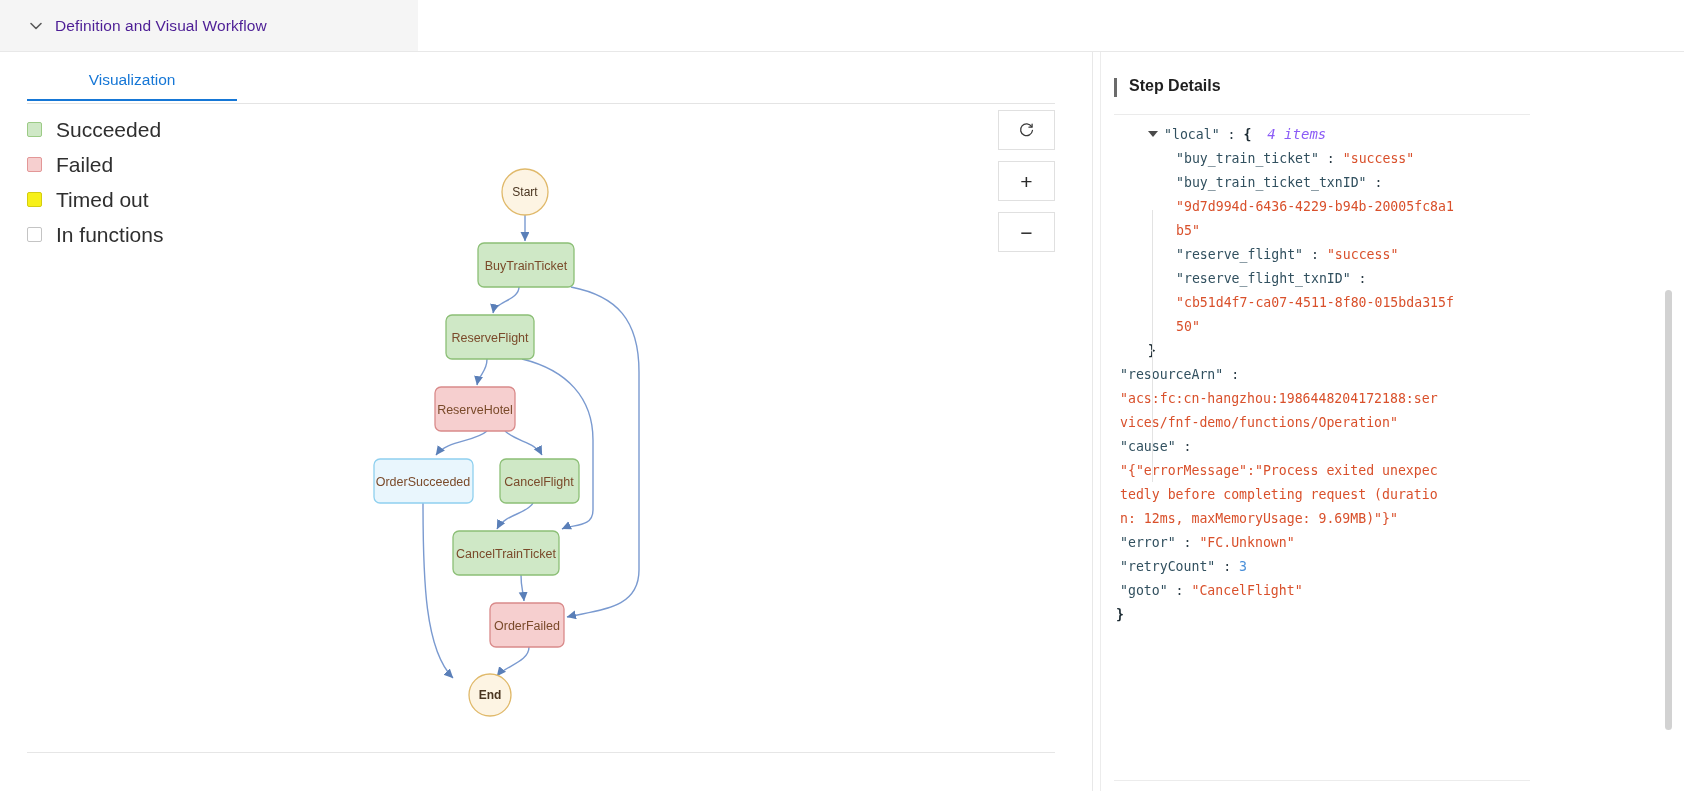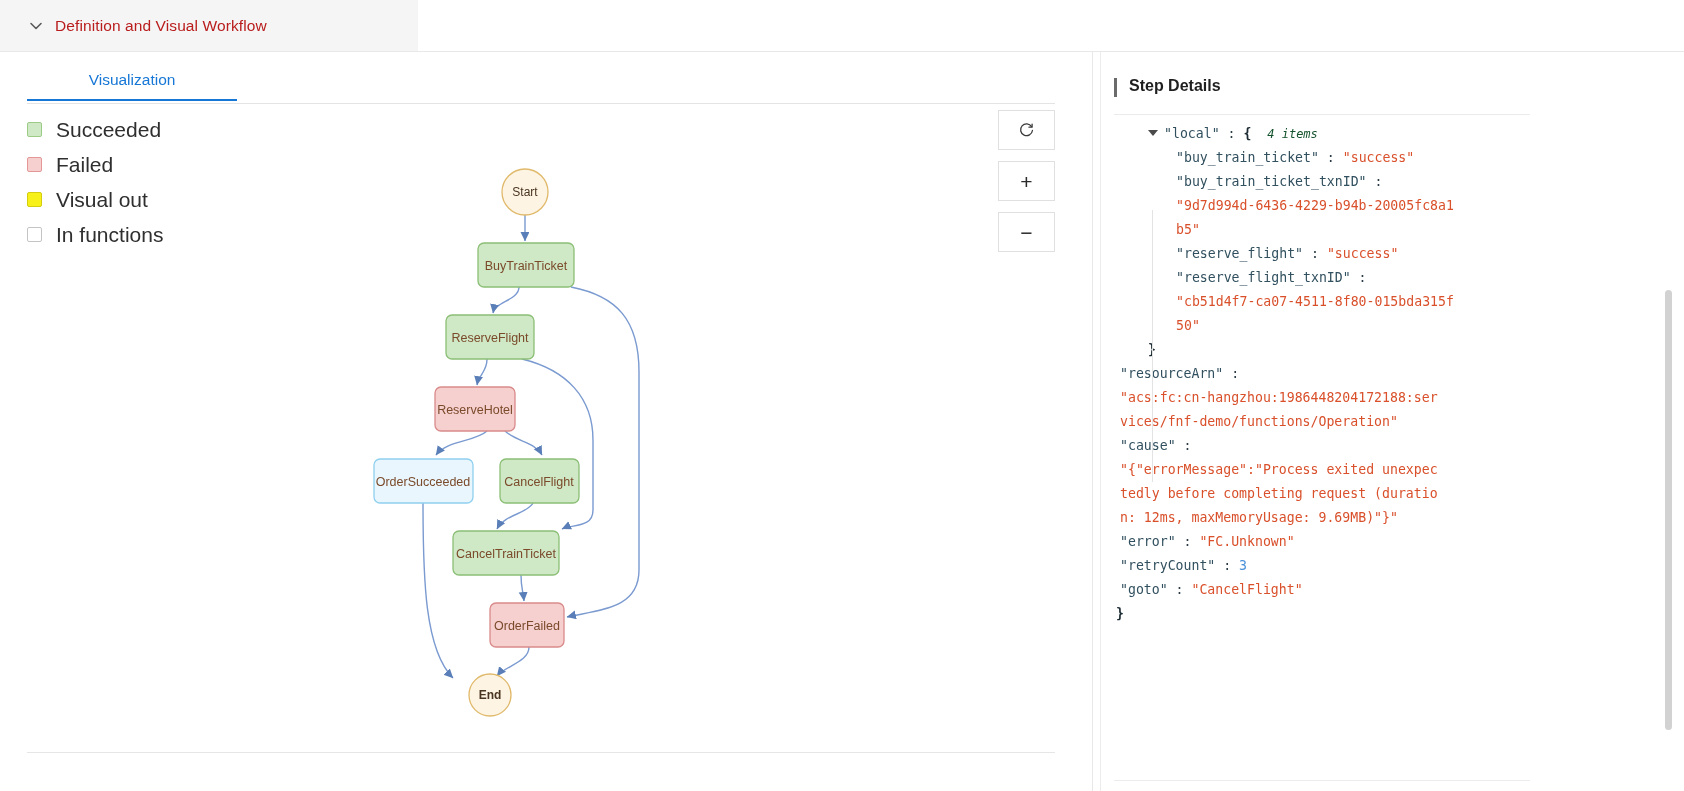--- a/index.html
+++ b/index.html
@@ -13,21 +13,21 @@
   .root { position: relative; width: 1684px; height: 791px; background:#fff; }
 
   
   .page-header {
     position: absolute; left: 0; top: 0; width: 418px; height: 51px;
     background: #f5f5f5;
     display: flex; align-items: center;
     padding-left: 27px;
   }
   .chevron { width: 18px; height: 18px; margin-right: 10px; display:block; flex:none; }
-  .page-header-title { font-size: 15.5px; color: #b91c1c; letter-spacing: .1px; }
+  .page-header-title { font-size: 15.5px; color: #4c1d95; letter-spacing: .1px; }
 
   .header-rule {
     position:absolute; left:0; top:51px; width:1684px; height:1px; background:#e8e8e8;
   }
 
   
   .left-pane {
     position: absolute; left: 0; top: 52px; width: 1092px; height: 739px;
     background: #fff;
   }
@@ -108,21 +108,21 @@
     font-family: "DejaVu Sans Mono", "Liberation Mono", monospace;
     font-size: 13.2px; line-height: 24px; color:#2a4a5e;
     overflow:hidden;
   }
   .json-line { white-space: pre; }
   .j-key { color:#31505f; }
   .j-str { color:#d9502b; }
   .j-num { color:#4a90d9; }
   .j-punct { color:#2a3b45; }
   .j-brace { color:#1c2b33; font-weight:bold; }
-  .j-meta { color:#14532d; font-style: italic; font-size:12px; }
+  .j-meta { color:#8b5cf6; font-style: italic; font-size:14px; }
   .indent1 { padding-left: 34px; }
   .indent2 { padding-left: 62px; }
   .indent0 { padding-left: 6px; }
   .guide {
     position:absolute; left:38px; top:88px; width:1px; height:272px; background:#e3e3e3;
   }
   .tri {
     display:inline-block; width:0;height:0;
     border-left:5px solid transparent; border-right:5px solid transparent;
     border-top:6px solid #4a4a4a; margin-right:6px; vertical-align:2px;
@@ -166,21 +166,21 @@
       <div class="legend-row">
         <span class="legend-swatch" style="background:#cfe8c6;border:1px solid #9ccb86;"></span>
         <span class="legend-label">Succeeded</span>
       </div>
       <div class="legend-row">
         <span class="legend-swatch" style="background:#f6cfcf;border:1px solid #e39797;"></span>
         <span class="legend-label">Failed</span>
       </div>
       <div class="legend-row">
         <span class="legend-swatch" style="background:#f7f019;border:1px solid #d4cd10;"></span>
-        <span class="legend-label">Visual out</span>
+        <span class="legend-label">Timed out</span>
       </div>
       <div class="legend-row">
         <span class="legend-swatch" style="background:#ffffff;border:1px solid #c4c4c4;"></span>
         <span class="legend-label">In functions</span>
       </div>
     </div>
 
     <div class="canvas-controls">
       <div class="ctrl-btn">
         <svg width="17" height="17" viewBox="0 0 20 20">

